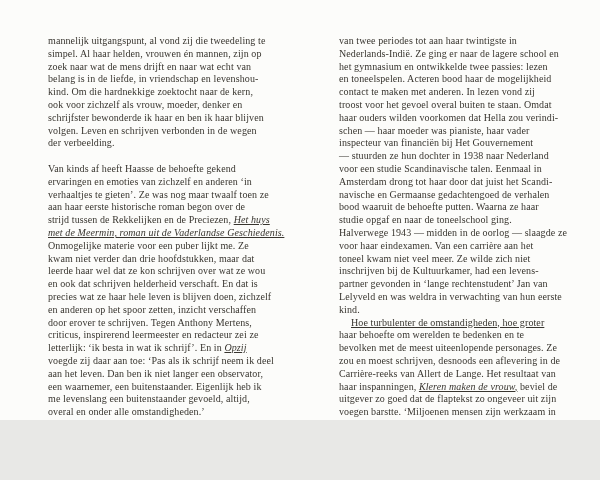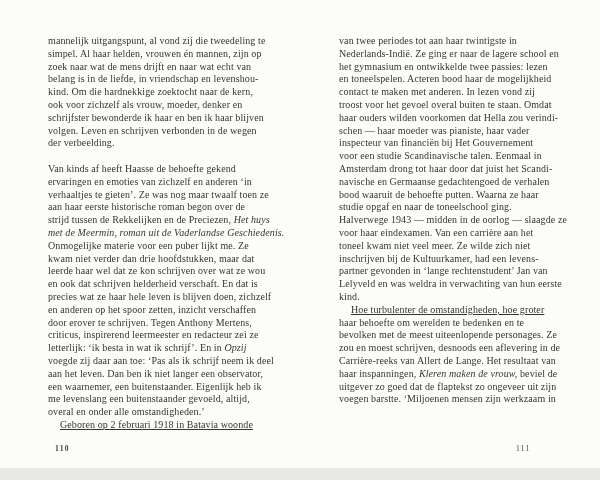--- a/index.html
+++ b/index.html
@@ -1,36 +1,36 @@
 <!DOCTYPE html>
 <html><head>
 <meta charset="utf-8">
 <style>
   html,body{margin:0;padding:0;background:#e8e8e6;}
   .screen{
     position:relative;
-    width:600px;height:468px;
+    width:600px;height:420px;
     background:#fcfcfa;
     font-family:"Liberation Serif", serif;
     color:#38352f;
     overflow:hidden;
   }
   .text-block{
     position:absolute;
     top:35px;
     font-size:10px;
     line-height:12.8px;
     letter-spacing:0.1px;
     white-space:nowrap;
   }
   .text-block.left{left:48px;}
   .text-block.right{left:339px;}
   .line{height:12.8px;}
   .line.indent{padding-left:12px;text-decoration:underline;}
-  .it{font-style:italic;}
+  .it{font-style:italic;text-decoration:underline;}
   .folio{
     position:absolute;
     top:444px;
     font-size:7.5px;
     letter-spacing:1.3px;
     color:#45433e;
   }
   .folio.left{left:55px;font-weight:bold;}
   .folio.right{left:516px;}
 </style>
@@ -74,20 +74,21 @@
   <div class="text-block right">
       <div class="line"><span>van twee periodes tot aan haar twintigste in</span></div>
       <div class="line"><span>Nederlands-Indië. Ze ging er naar de lagere school en</span></div>
       <div class="line"><span>het gymnasium en ontwikkelde twee passies: lezen</span></div>
       <div class="line"><span>en toneelspelen. Acteren bood haar de mogelijkheid</span></div>
       <div class="line"><span>contact te maken met anderen. In lezen vond zij</span></div>
       <div class="line"><span>troost voor het gevoel overal buiten te staan. Omdat</span></div>
       <div class="line"><span>haar ouders wilden voorkomen dat Hella zou verindi-</span></div>
       <div class="line"><span>schen — haar moeder was pianiste, haar vader</span></div>
       <div class="line"><span>inspecteur van financiën bij Het Gouvernement</span></div>
+      <div class="line"><span>— stuurden ze hun dochter in 1938 naar Nederland</span></div>
       <div class="line"><span>voor een studie Scandinavische talen. Eenmaal in</span></div>
       <div class="line"><span>Amsterdam drong tot haar door dat juist het Scandi-</span></div>
       <div class="line"><span>navische en Germaanse gedachtengoed de verhalen</span></div>
       <div class="line"><span>bood waaruit de behoefte putten. Waarna ze haar</span></div>
       <div class="line"><span>studie opgaf en naar de toneelschool ging.</span></div>
       <div class="line"><span>Halverwege 1943 — midden in de oorlog — slaagde ze</span></div>
       <div class="line"><span>voor haar eindexamen. Van een carrière aan het</span></div>
       <div class="line"><span>toneel kwam niet veel meer. Ze wilde zich niet</span></div>
       <div class="line"><span>inschrijven bij de Kultuurkamer, had een levens-</span></div>
       <div class="line"><span>partner gevonden in ‘lange rechtenstudent’ Jan van</span></div>

